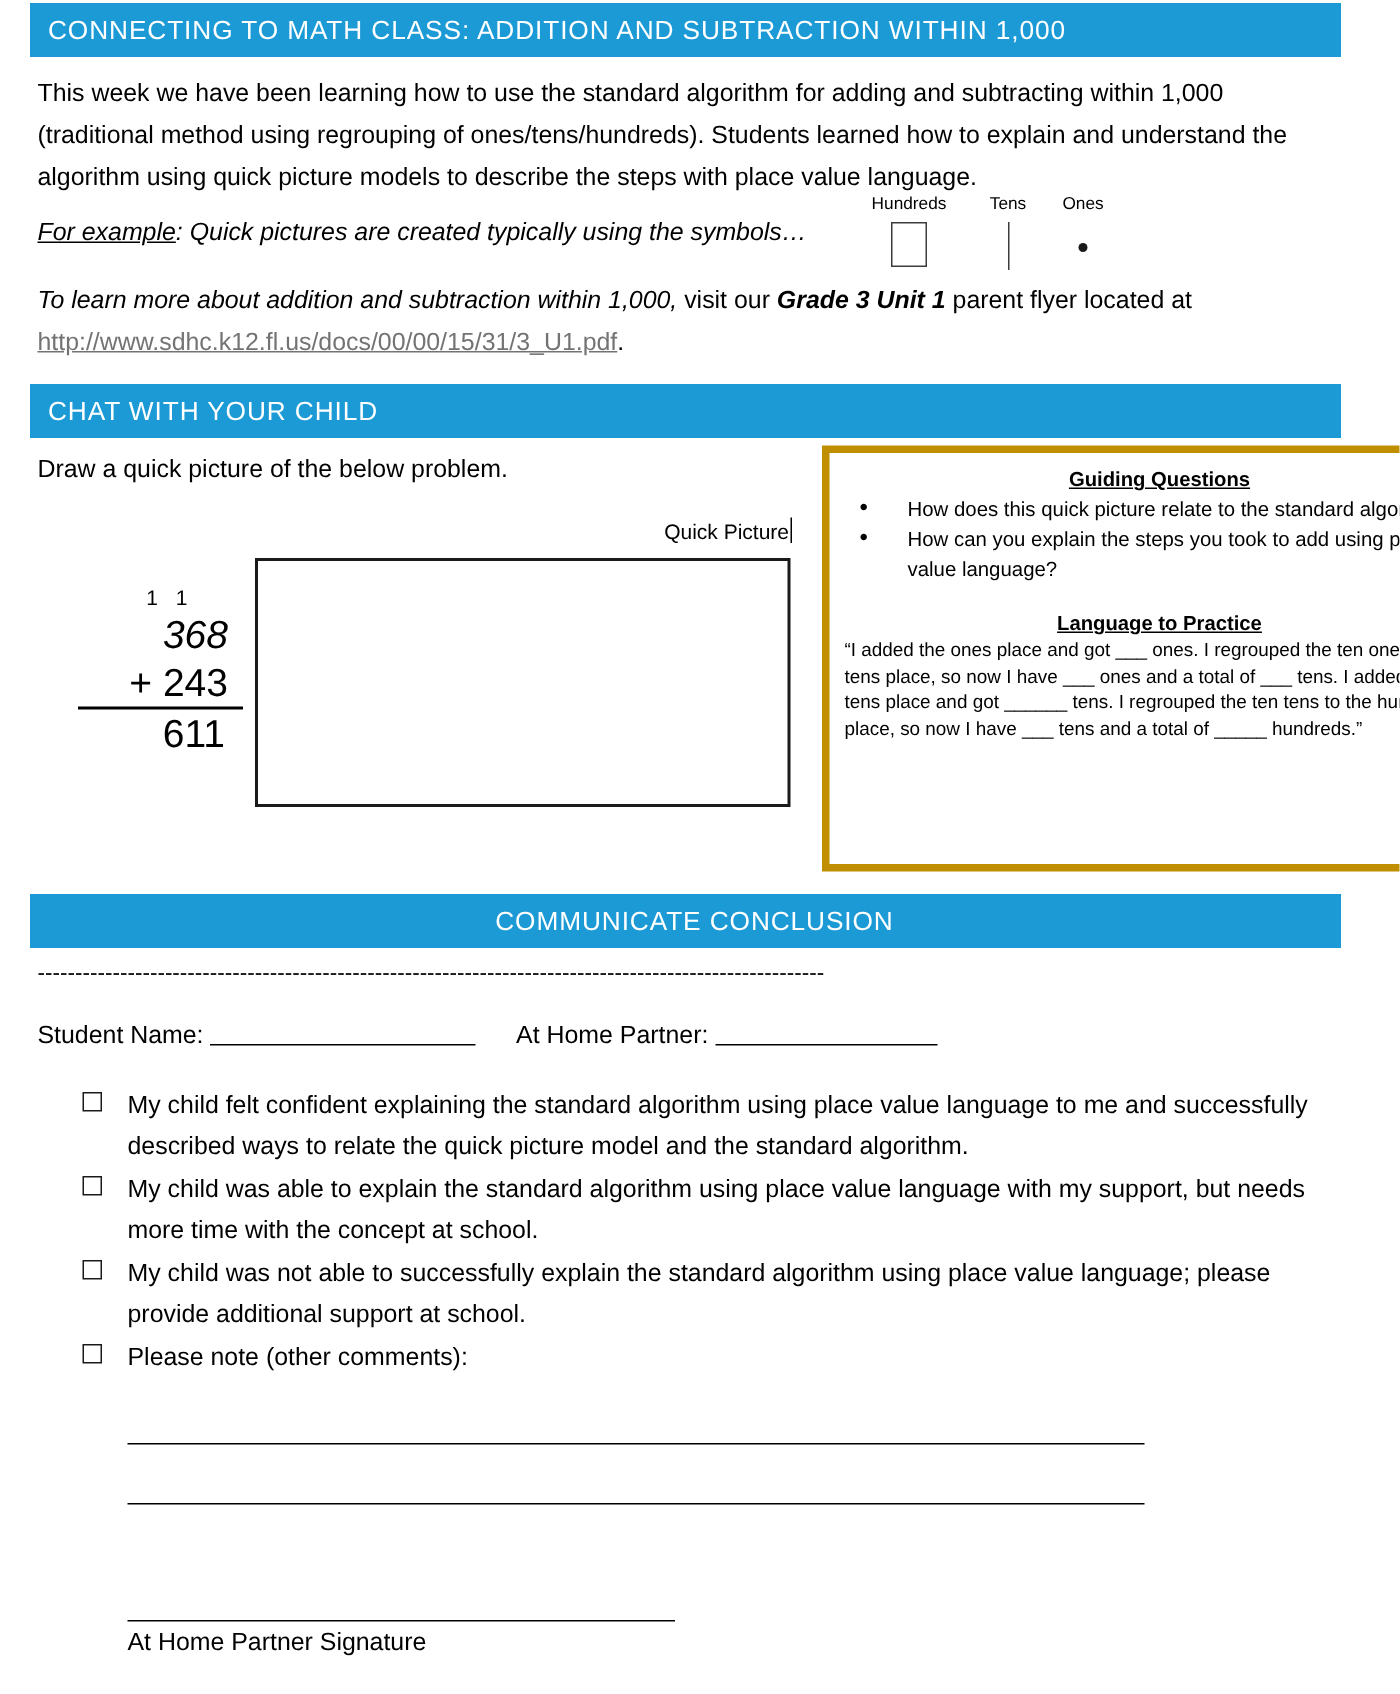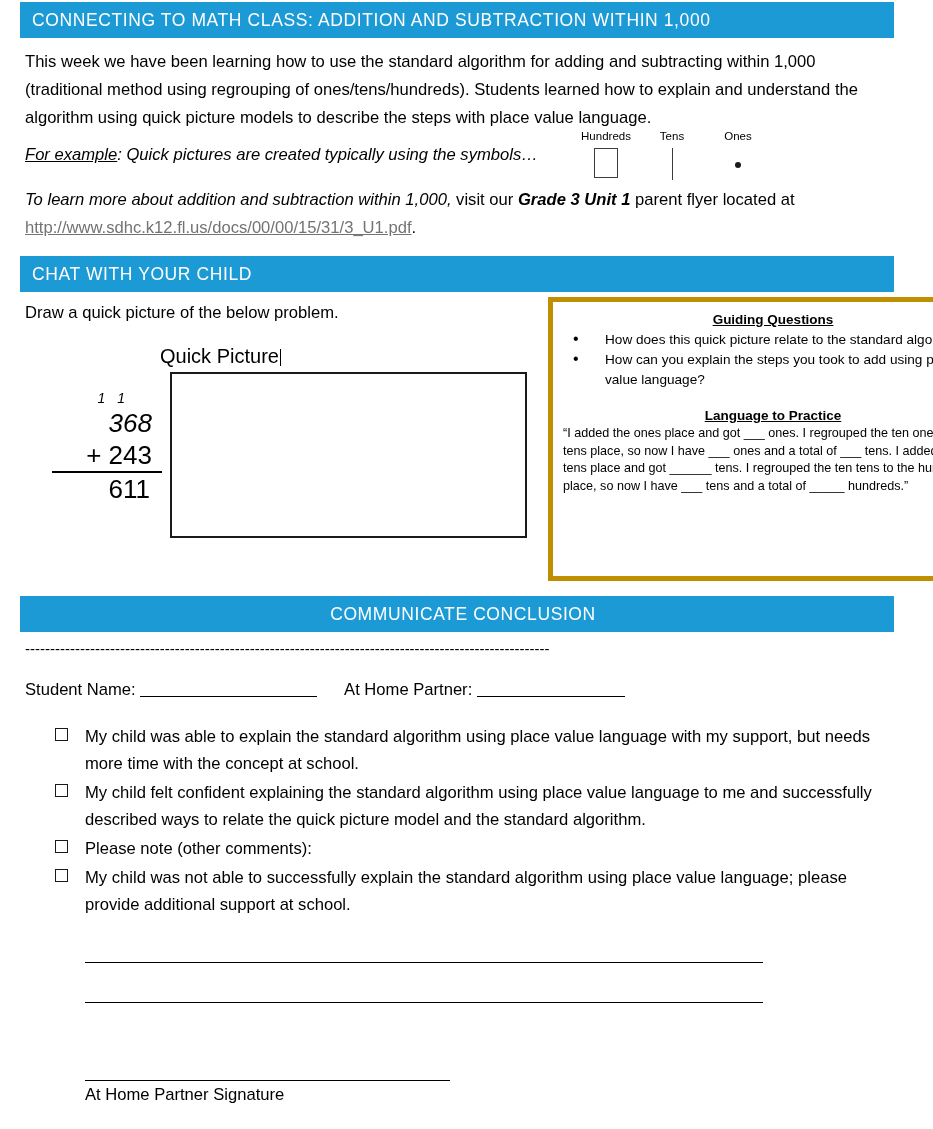--- a/index.html
+++ b/index.html
@@ -55,21 +55,21 @@
   
   .pv-group {
     position: absolute;
     left: 570px; top: 130px;
     width: 190px; height: 50px;
   }
   .pv-col { position: absolute; text-align: center; }
   .pv-label { font-size: 11.5px; line-height: 13px; font-family: "Liberation Sans", sans-serif; }
   .pv-hundreds { left: 0px; width: 72px; }
   .pv-tens     { left: 80px; width: 44px; }
-  .pv-ones     { left: 146px; width: 44px; }
+  .pv-ones     { left: 130px; width: 44px; }
   .sym-square {
     width: 24px; height: 30px;
     border: 1.6px solid #3c3c3c;
     margin: 5px auto 0 auto;
   }
   .sym-line {
     width: 0; height: 32px;
     border-left: 1.6px solid #3c3c3c;
     margin: 5px auto 0 auto;
   }
@@ -92,22 +92,22 @@
 
   
   .chat-instruction {
     position: absolute;
     left: 25px; top: 303px;
     font-size: 16.6px;
   }
   .qp-label {
     position: absolute;
     left: 160px; top: 345px; width: 368px;
-    text-align: left;
-    font-size: 20px;
+    text-align: right;
+    font-size: 14px;
   }
   .caret {
     display: inline-block;
     width: 1px; height: 17px;
     background: #000;
     vertical-align: -3px;
     margin-left: 1px;
   }
   .qp-box {
     position: absolute;
@@ -123,21 +123,20 @@
     left: 52px; top: 390px;
     width: 110px;
     text-align: right;
     font-family: "Liberation Sans", sans-serif;
   }
   .math .carry {
     font-size: 14px;
     letter-spacing: 4px;
     padding-right: 33px;
     line-height: 17px;
-    font-style: italic;
   }
   .math .addend {
     font-size: 26px;
     line-height: 32px;
     padding-right: 10px;
     font-style: italic;
   }
   .math .addend2 {
     font-size: 26px;
     line-height: 32px;
@@ -339,33 +338,33 @@
     <span>Student Name:</span>
     <span class="ul-blank ul-student"></span>
     &nbsp;&nbsp;&nbsp;&nbsp;
     <span>At Home Partner:</span>
     <span class="ul-blank ul-partner"></span>
   </div>
 
   <div class="check-list">
     <div class="check-item">
       <span class="checkbox-glyph"></span>
-      <span>My child was able to explain the standard algorithm using place value language with my support, but needs more time with the concept at school.</span>
+      <span>My child felt confident explaining the standard algorithm using place value language to me and successfully described ways to relate the quick picture model and the standard algorithm.</span>
     </div>
     <div class="check-item">
       <span class="checkbox-glyph"></span>
-      <span>My child felt confident explaining the standard algorithm using place value language to me and successfully described ways to relate the quick picture model and the standard algorithm.</span>
+      <span>My child was able to explain the standard algorithm using place value language with my support, but needs more time with the concept at school.</span>
+    </div>
+    <div class="check-item">
+      <span class="checkbox-glyph"></span>
+      <span>My child was not able to successfully explain the standard algorithm using place value language; please provide additional support at school.</span>
     </div>
     <div class="check-item">
       <span class="checkbox-glyph"></span>
       <span>Please note (other comments):</span>
-    </div>
-    <div class="check-item">
-      <span class="checkbox-glyph"></span>
-      <span>My child was not able to successfully explain the standard algorithm using place value language; please provide additional support at school.</span>
     </div>
   </div>
 
   <div class="sigline" id="line1"></div>
   <div class="sigline" id="line2"></div>
   <div class="sigline" id="line3"></div>
   <div class="sig-label">At Home Partner Signature</div>
 
 </div>
 

